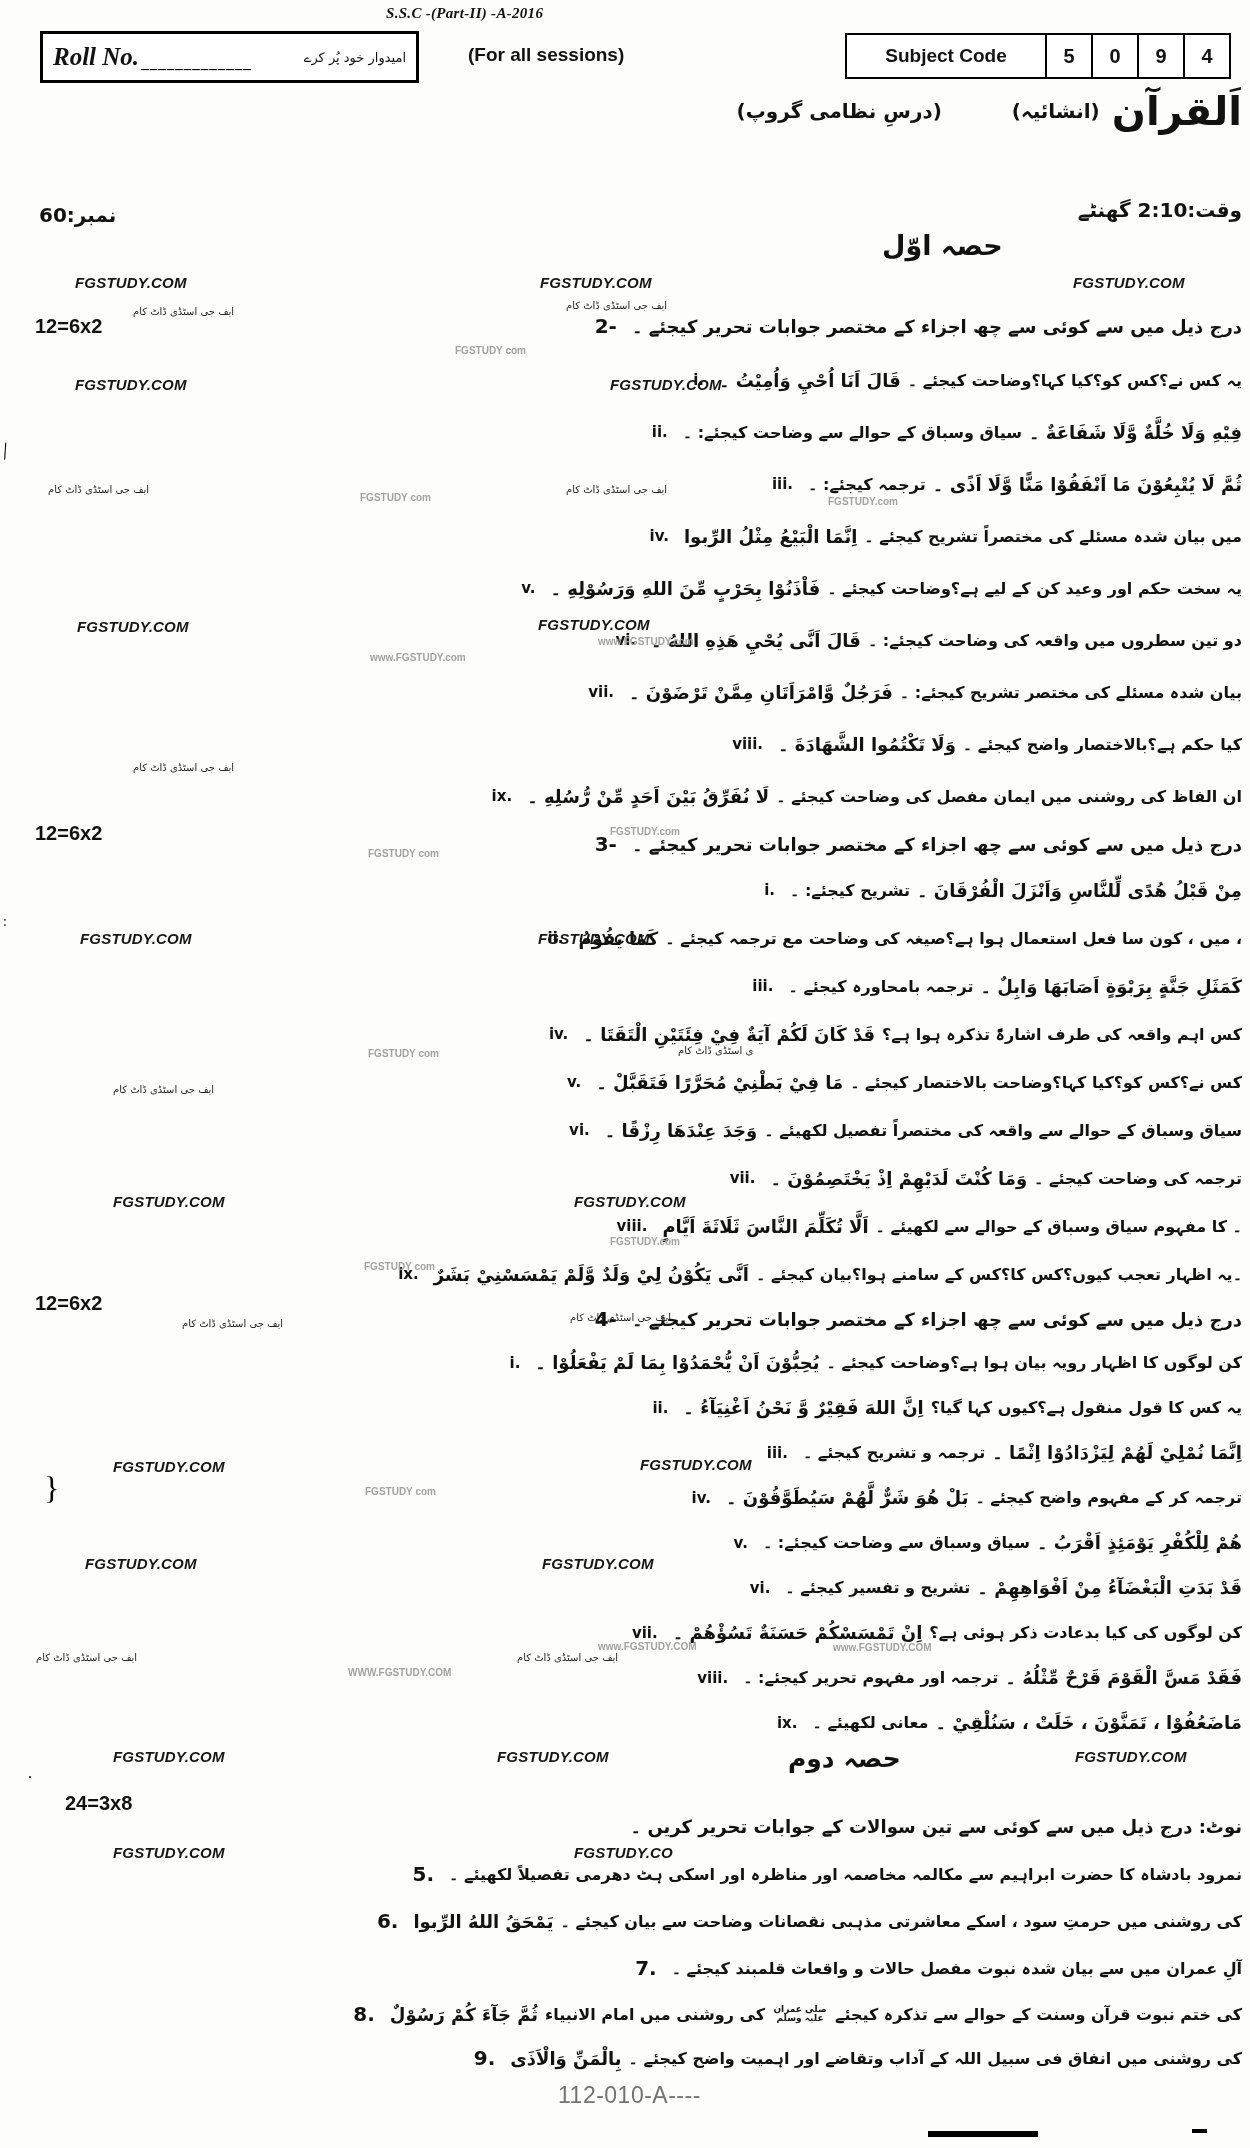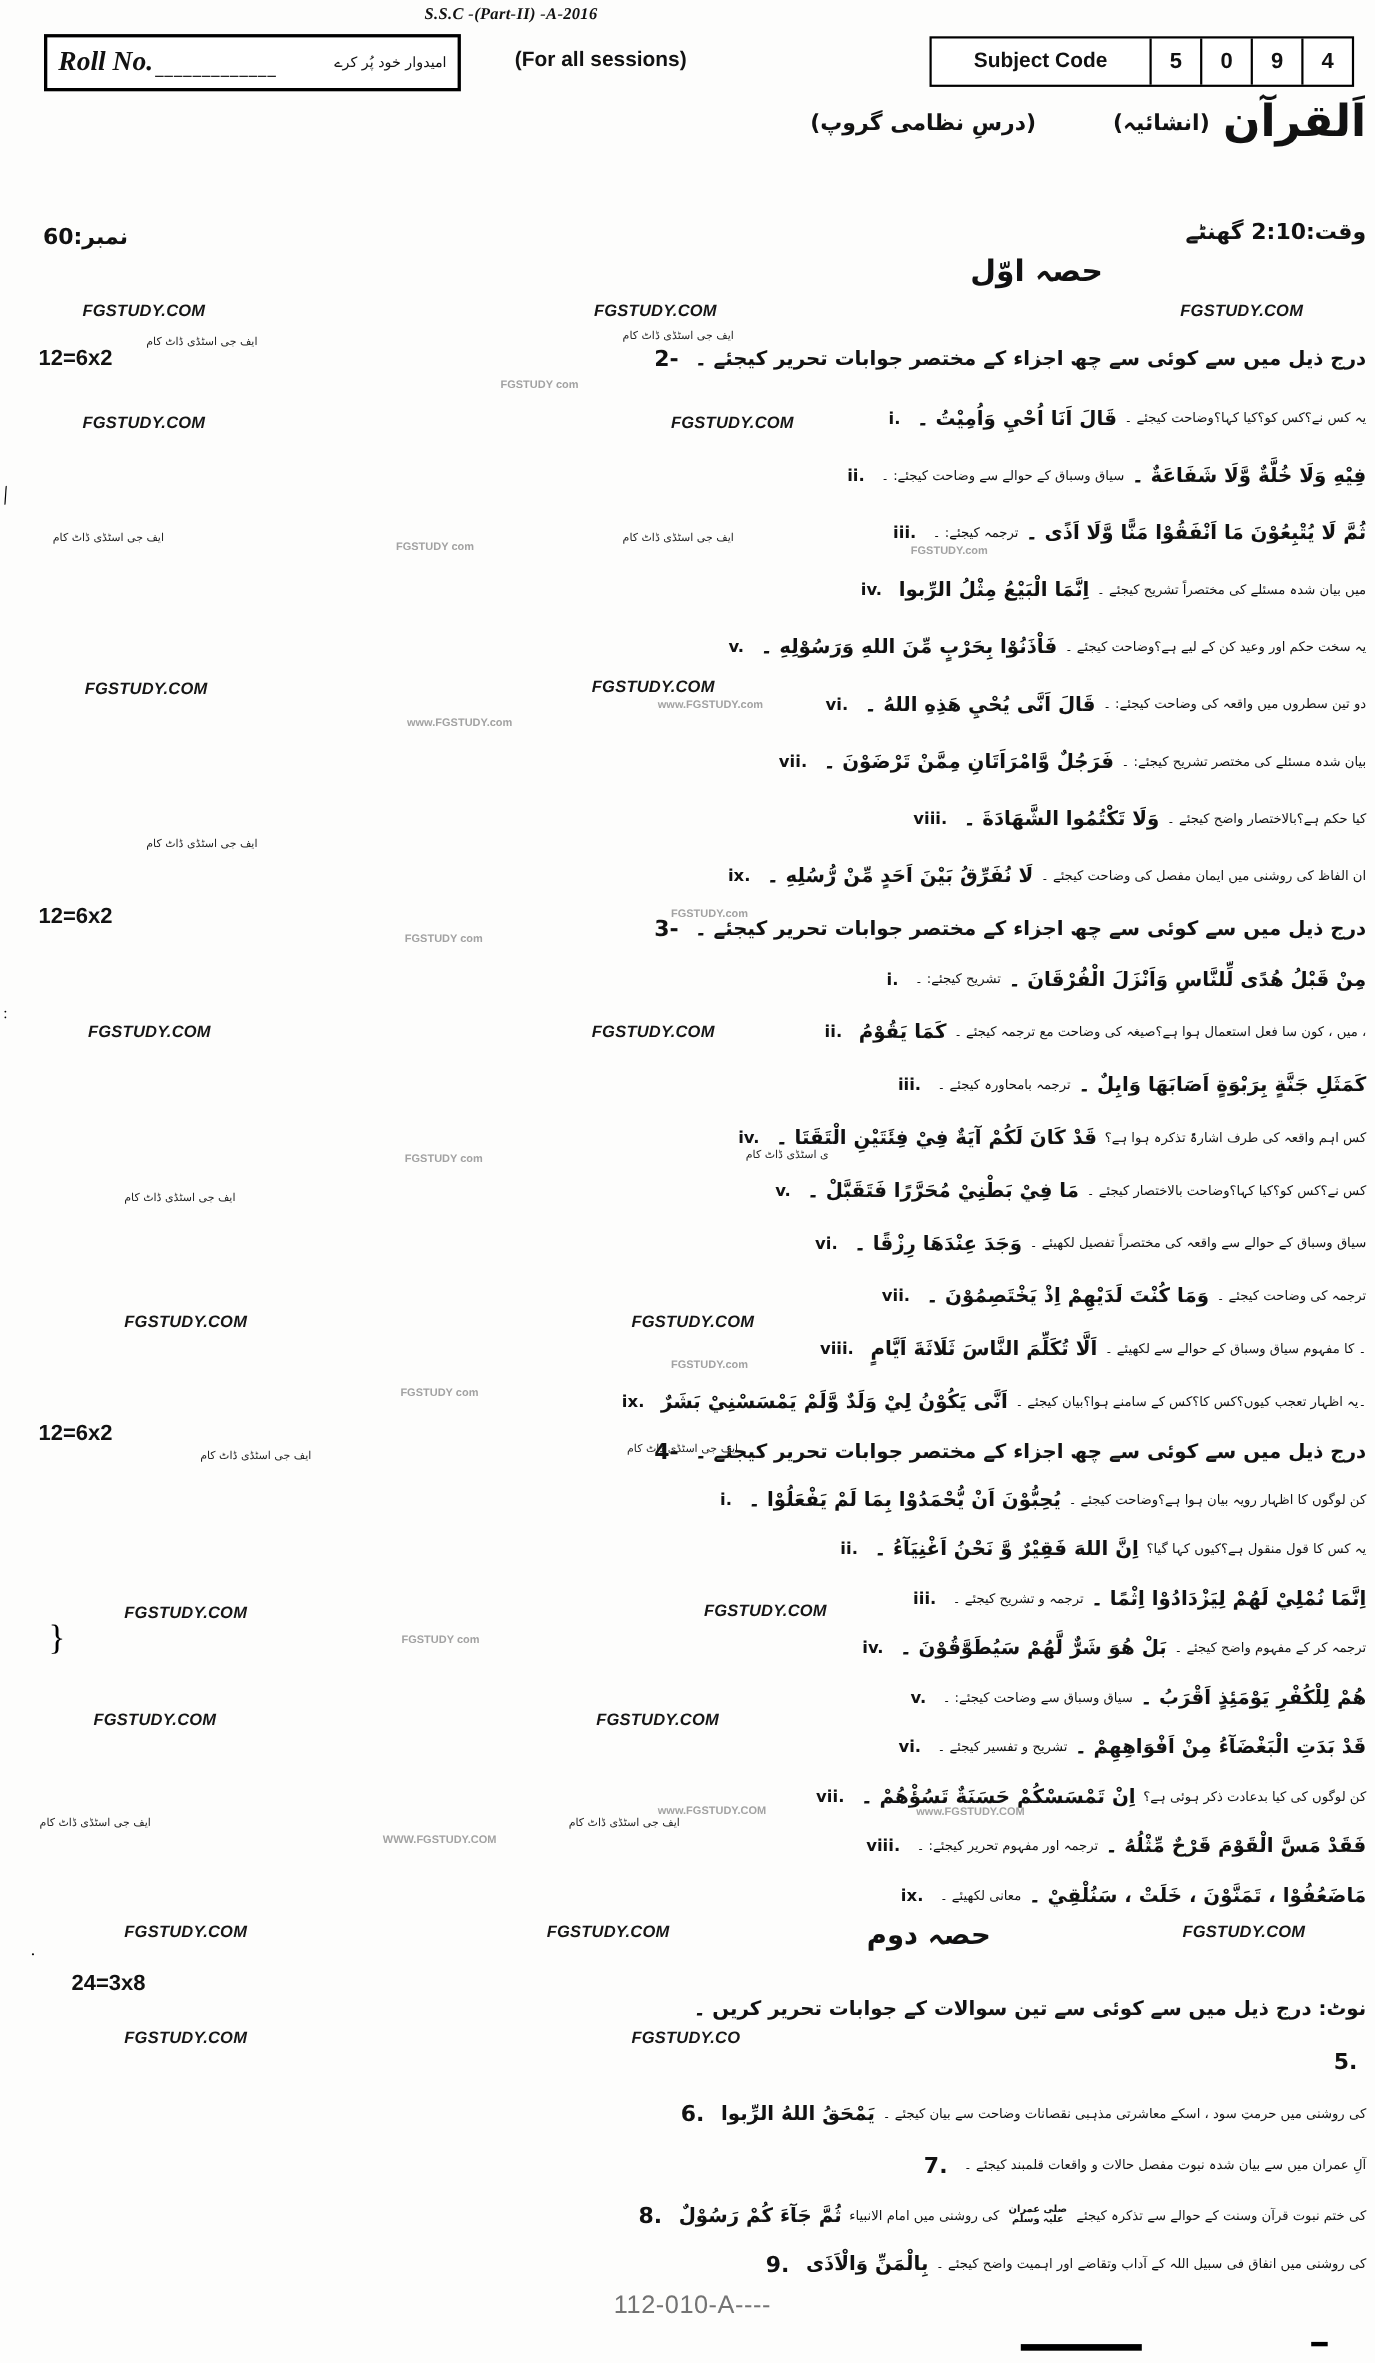--- a/index.html
+++ b/index.html
@@ -29,21 +29,21 @@
   #time{right:8px;top:198px;direction:rtl;font-size:20px;font-weight:700}
   #marks-total{left:39px;top:203px;direction:rtl;font-size:20px;font-weight:700}
   #p1-head{left:882px;top:230px;font-size:27px;font-weight:700}
   #p2-head{left:788px;top:1744px;font-size:25px;font-weight:700}
   
   #main-col{position:absolute;left:30px;top:298px;width:1212px}
   .qline{display:flex;justify-content:flex-end;align-items:center;gap:7px;white-space:nowrap}
   .qnum{font-size:15px;font-weight:700;margin-right:8px;direction:ltr;unicode-bidi:isolate}
   .qnum-main{font-size:20px;font-weight:700;margin-right:8px;direction:ltr;unicode-bidi:isolate}
   .seg-b{direction:rtl;unicode-bidi:isolate;font-size:18px;font-weight:700}
-  .seg-n{direction:rtl;unicode-bidi:isolate;font-size:12px;font-weight:400}
+  .seg-n{direction:rtl;unicode-bidi:isolate;font-size:16px;font-weight:700}
   .seg-h{direction:rtl;unicode-bidi:isolate;font-size:18px;font-weight:700}
   .seg-s{direction:rtl;unicode-bidi:isolate;font-size:9px;font-weight:700;line-height:9px;max-width:56px;white-space:normal;text-align:center}
   .marks-label{font-family:"Liberation Sans",sans-serif;font-weight:700;font-size:20px}
   
   .wm-big{position:absolute;font-family:"Liberation Sans",sans-serif;font-weight:700;font-style:italic;
     font-size:15px;color:#161616;letter-spacing:.2px;white-space:nowrap}
   .wm-tiny{position:absolute;font-family:"Liberation Sans",sans-serif;font-weight:700;font-size:10px;
     color:#a2a2a2;white-space:nowrap}
   .wm-urdu{position:absolute;font-size:10px;color:#1d1d1d;direction:rtl;white-space:nowrap}
   .stray{position:absolute;color:#000;font-family:"Liberation Serif",serif}
@@ -237,20 +237,21 @@
       <span class="qnum">ix.</span>
       <span class="seg-n">معانی لکھیئے ۔</span>
       <span class="seg-b">مَاضَعُفُوْا ، تَمَنَّوْنَ ، خَلَتْ ، سَنُلْقِيْ ۔</span>
     </div>
     <div style="height: 56px;"></div>
     <div class="qline" style="height: 50px;">
       <span class="seg-h">نوٹ: درج ذیل میں سے کوئی سے تین سوالات کے جوابات تحریر کریں ۔</span>
     </div>
     <div class="qline" style="height: 46px;">
       <span class="qnum-main">5.</span>
+      <span class="seg-n">نمرود بادشاہ کا حضرت ابراہیم سے مکالمہ مخاصمہ اور مناظرہ اور اسکی ہٹ دھرمی تفصیلاً لکھیئے ۔</span>
     </div>
     <div class="qline" style="height: 48px;">
       <span class="qnum-main">6.</span>
       <span class="seg-b">يَمْحَقُ اللهُ الرِّبوا</span>
       <span class="seg-n">کی روشنی میں حرمتِ سود ، اسکے معاشرتی مذہبی نقصانات وضاحت سے بیان کیجئے ۔</span>
     </div>
     <div class="qline" style="height: 46px;">
       <span class="qnum-main">7.</span>
       <span class="seg-n">آلِ عمران میں سے بیان شدہ نبوت مفصل حالات و واقعات قلمبند کیجئے ۔</span>
     </div>

